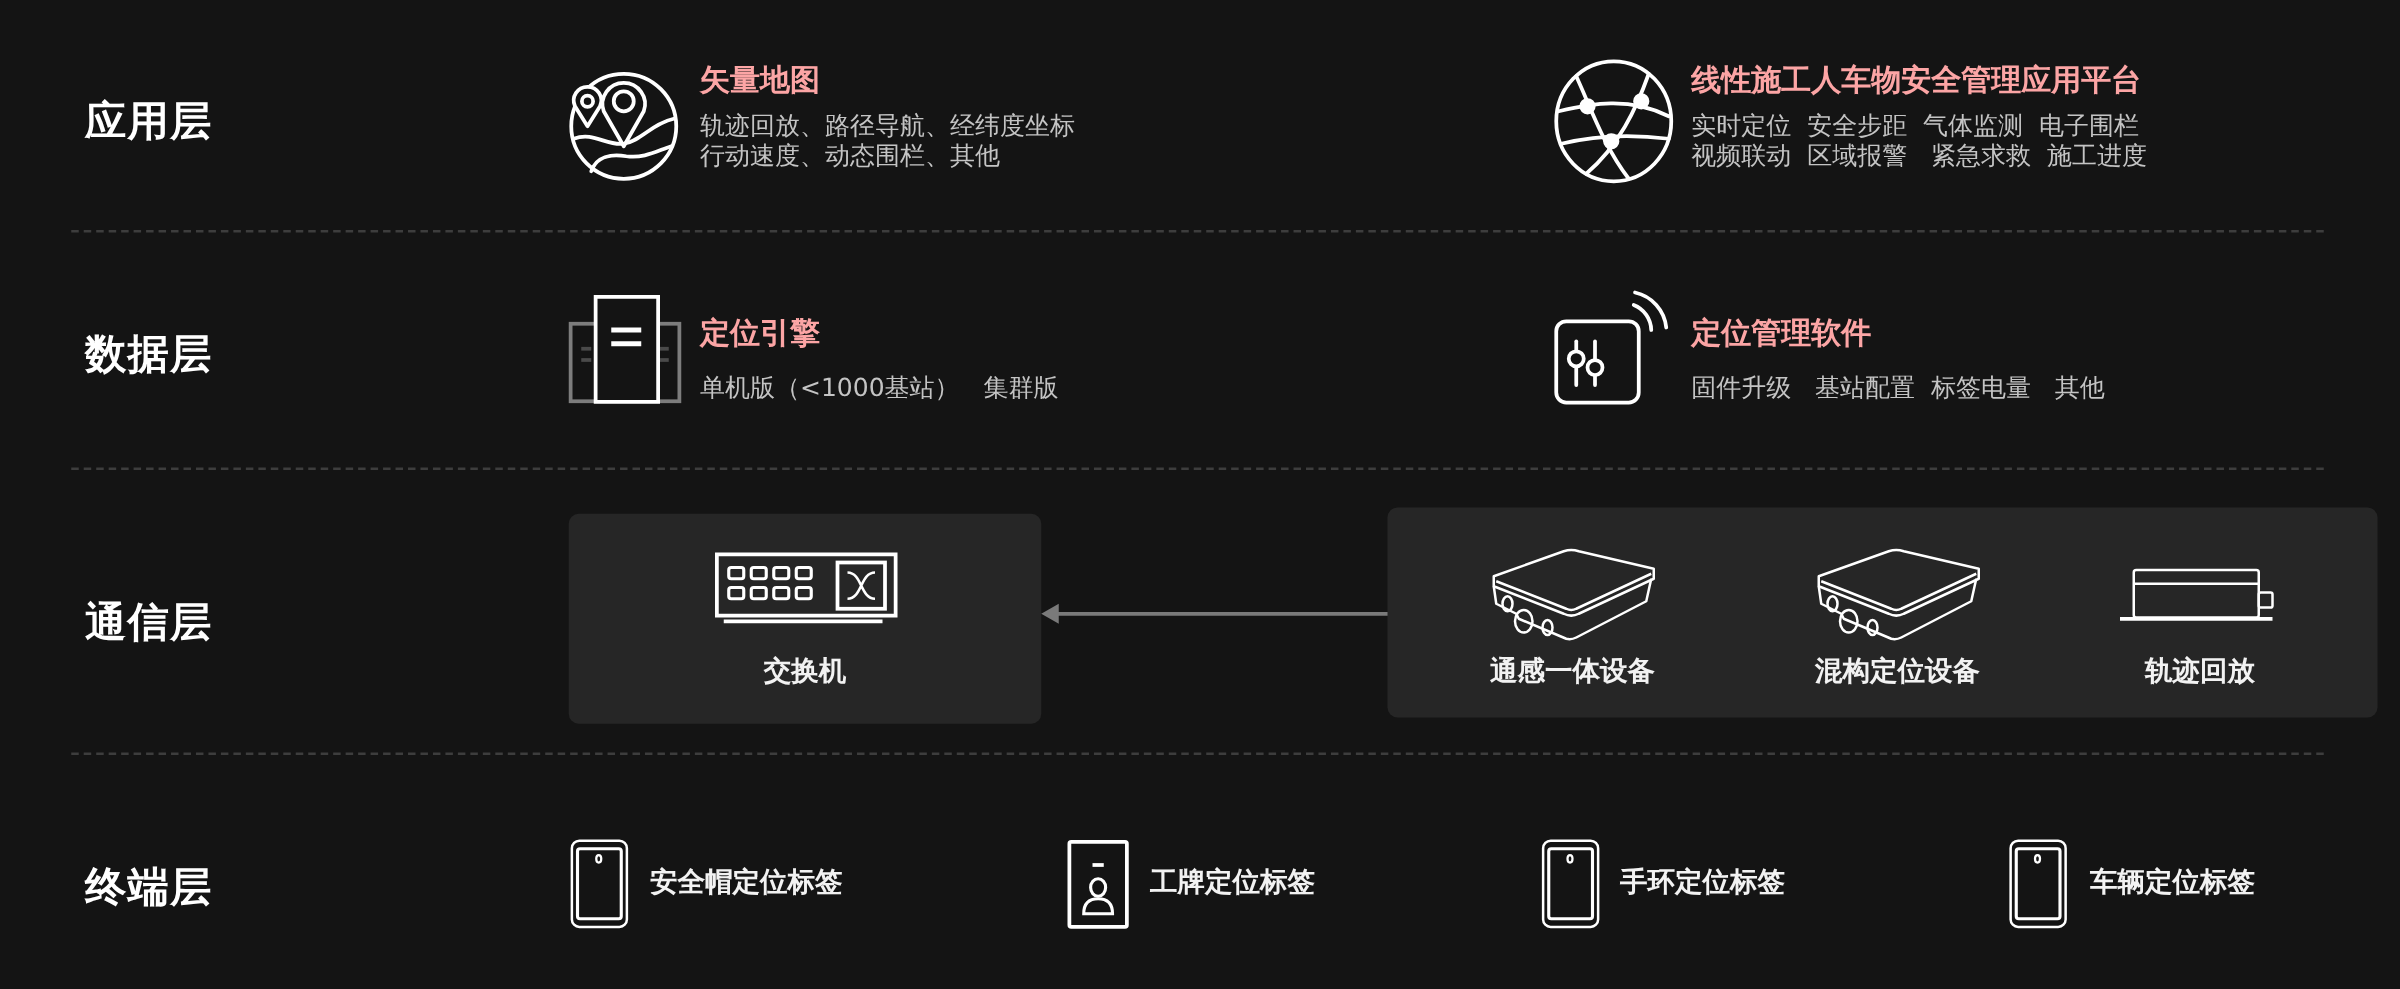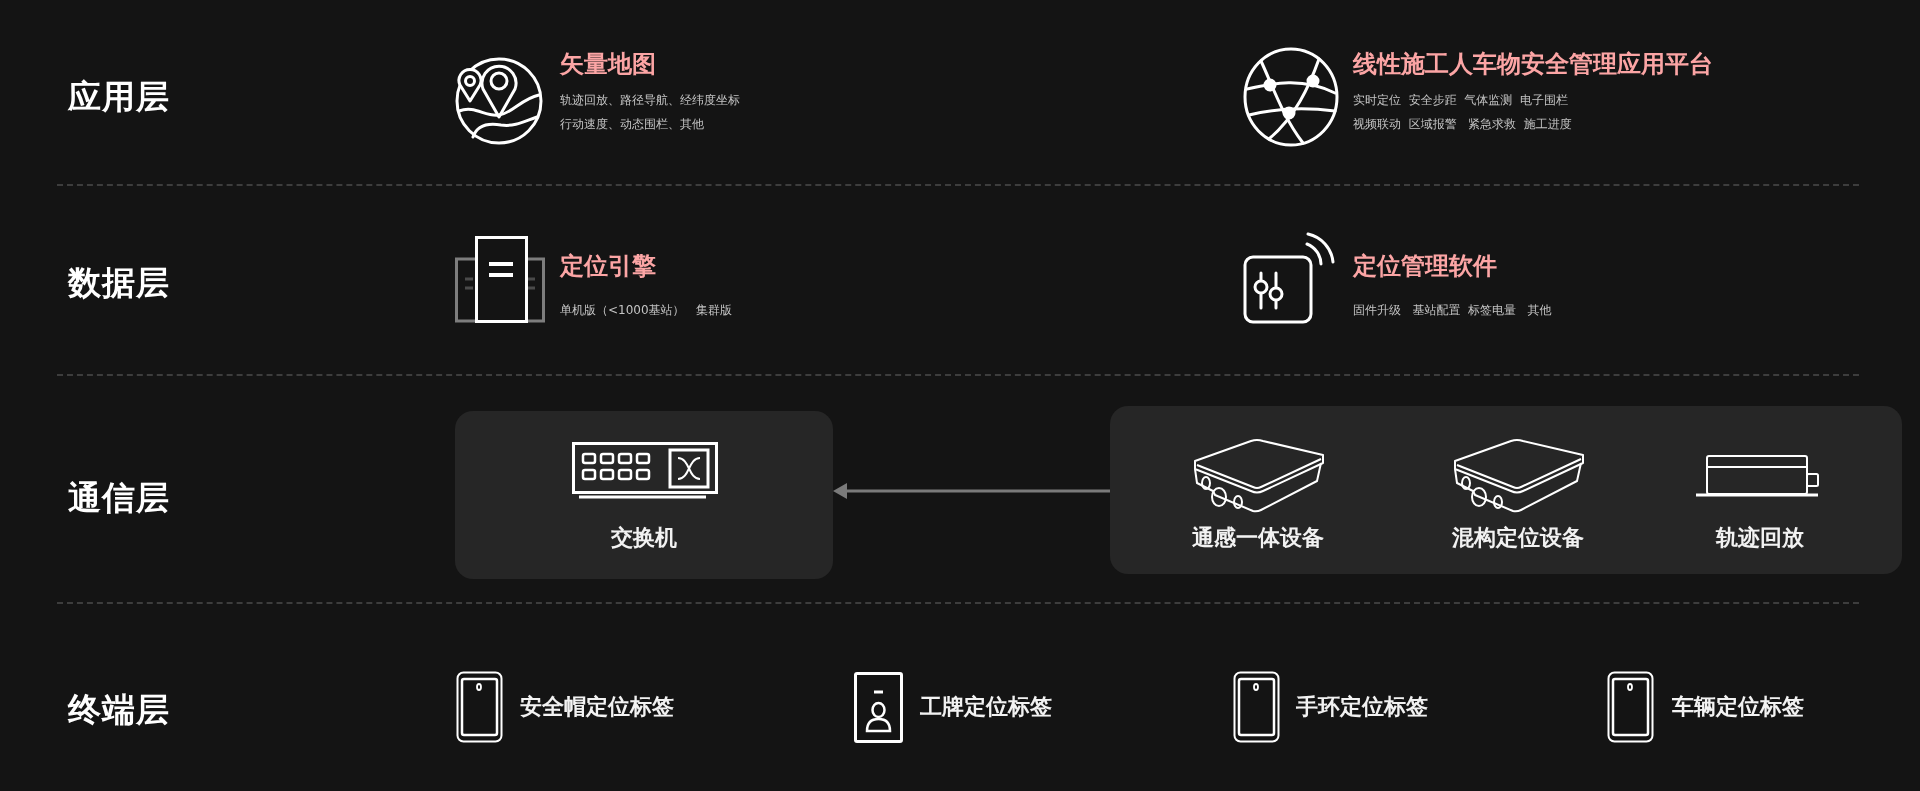--- a/index.html
+++ b/index.html
@@ -18,25 +18,25 @@
   }
   .divider {
     position:absolute; left:57px; width:1802px; height:0;
     border-top:2px dashed #3d3d3d;
   }
   .item-title {
     position:absolute; font-size:24px; font-weight:bold; color:#fca5a5;
     line-height:28px; white-space:nowrap;
   }
   .item-desc {
-    position:absolute; font-size:12px; color:#c4c4c4; line-height:24px;
+    position:absolute; font-size:20px; color:#c4c4c4; line-height:24px;
     white-space:pre; 
   }
   .panel {
-    position:absolute; background:#262626; border-radius:18px;
+    position:absolute; background:#262626; border-radius:8px;
   }
   .panel-label {
     position:absolute; font-size:22px; font-weight:bold; color:#f2f2f2;
     text-align:center; white-space:nowrap; line-height:26px;
   }
   .tag-label {
     position:absolute; font-size:22px; font-weight:bold; color:#f2f2f2;
     white-space:nowrap; line-height:26px;
   }
   svg { display:block; overflow:visible; }

